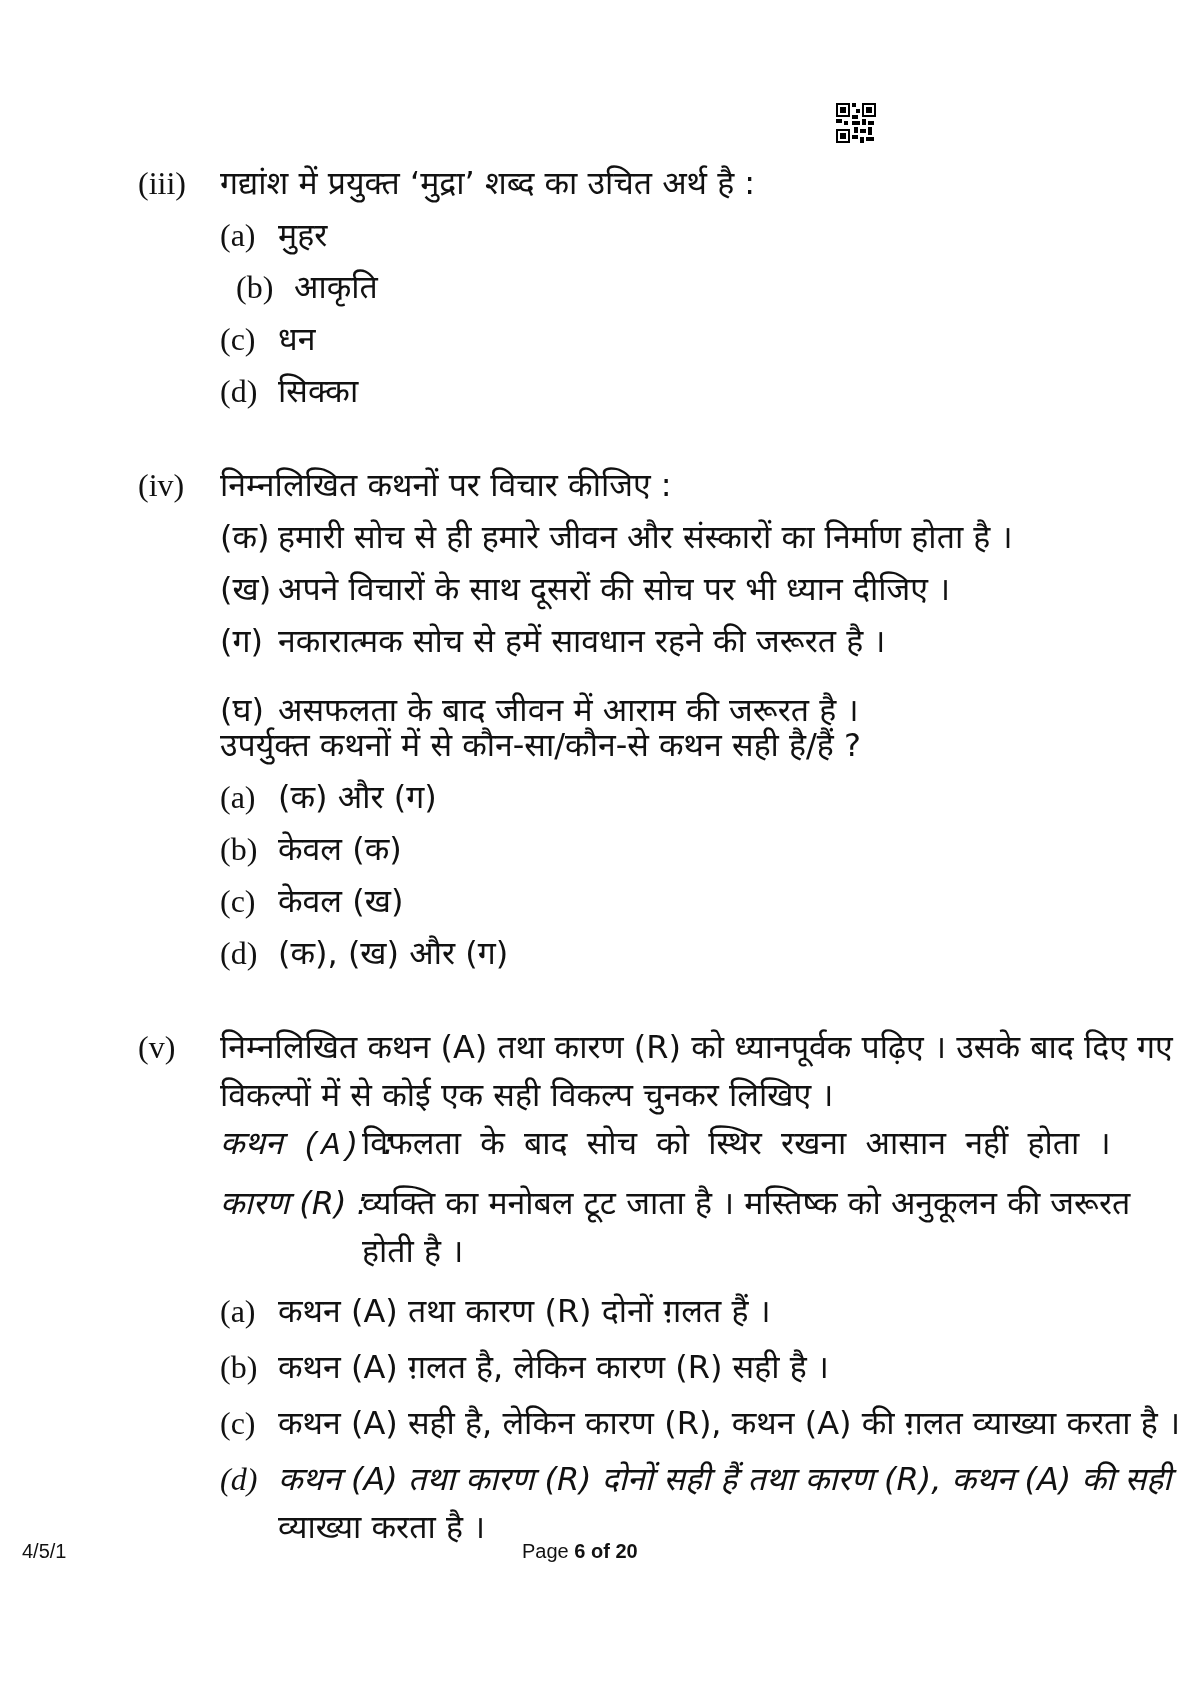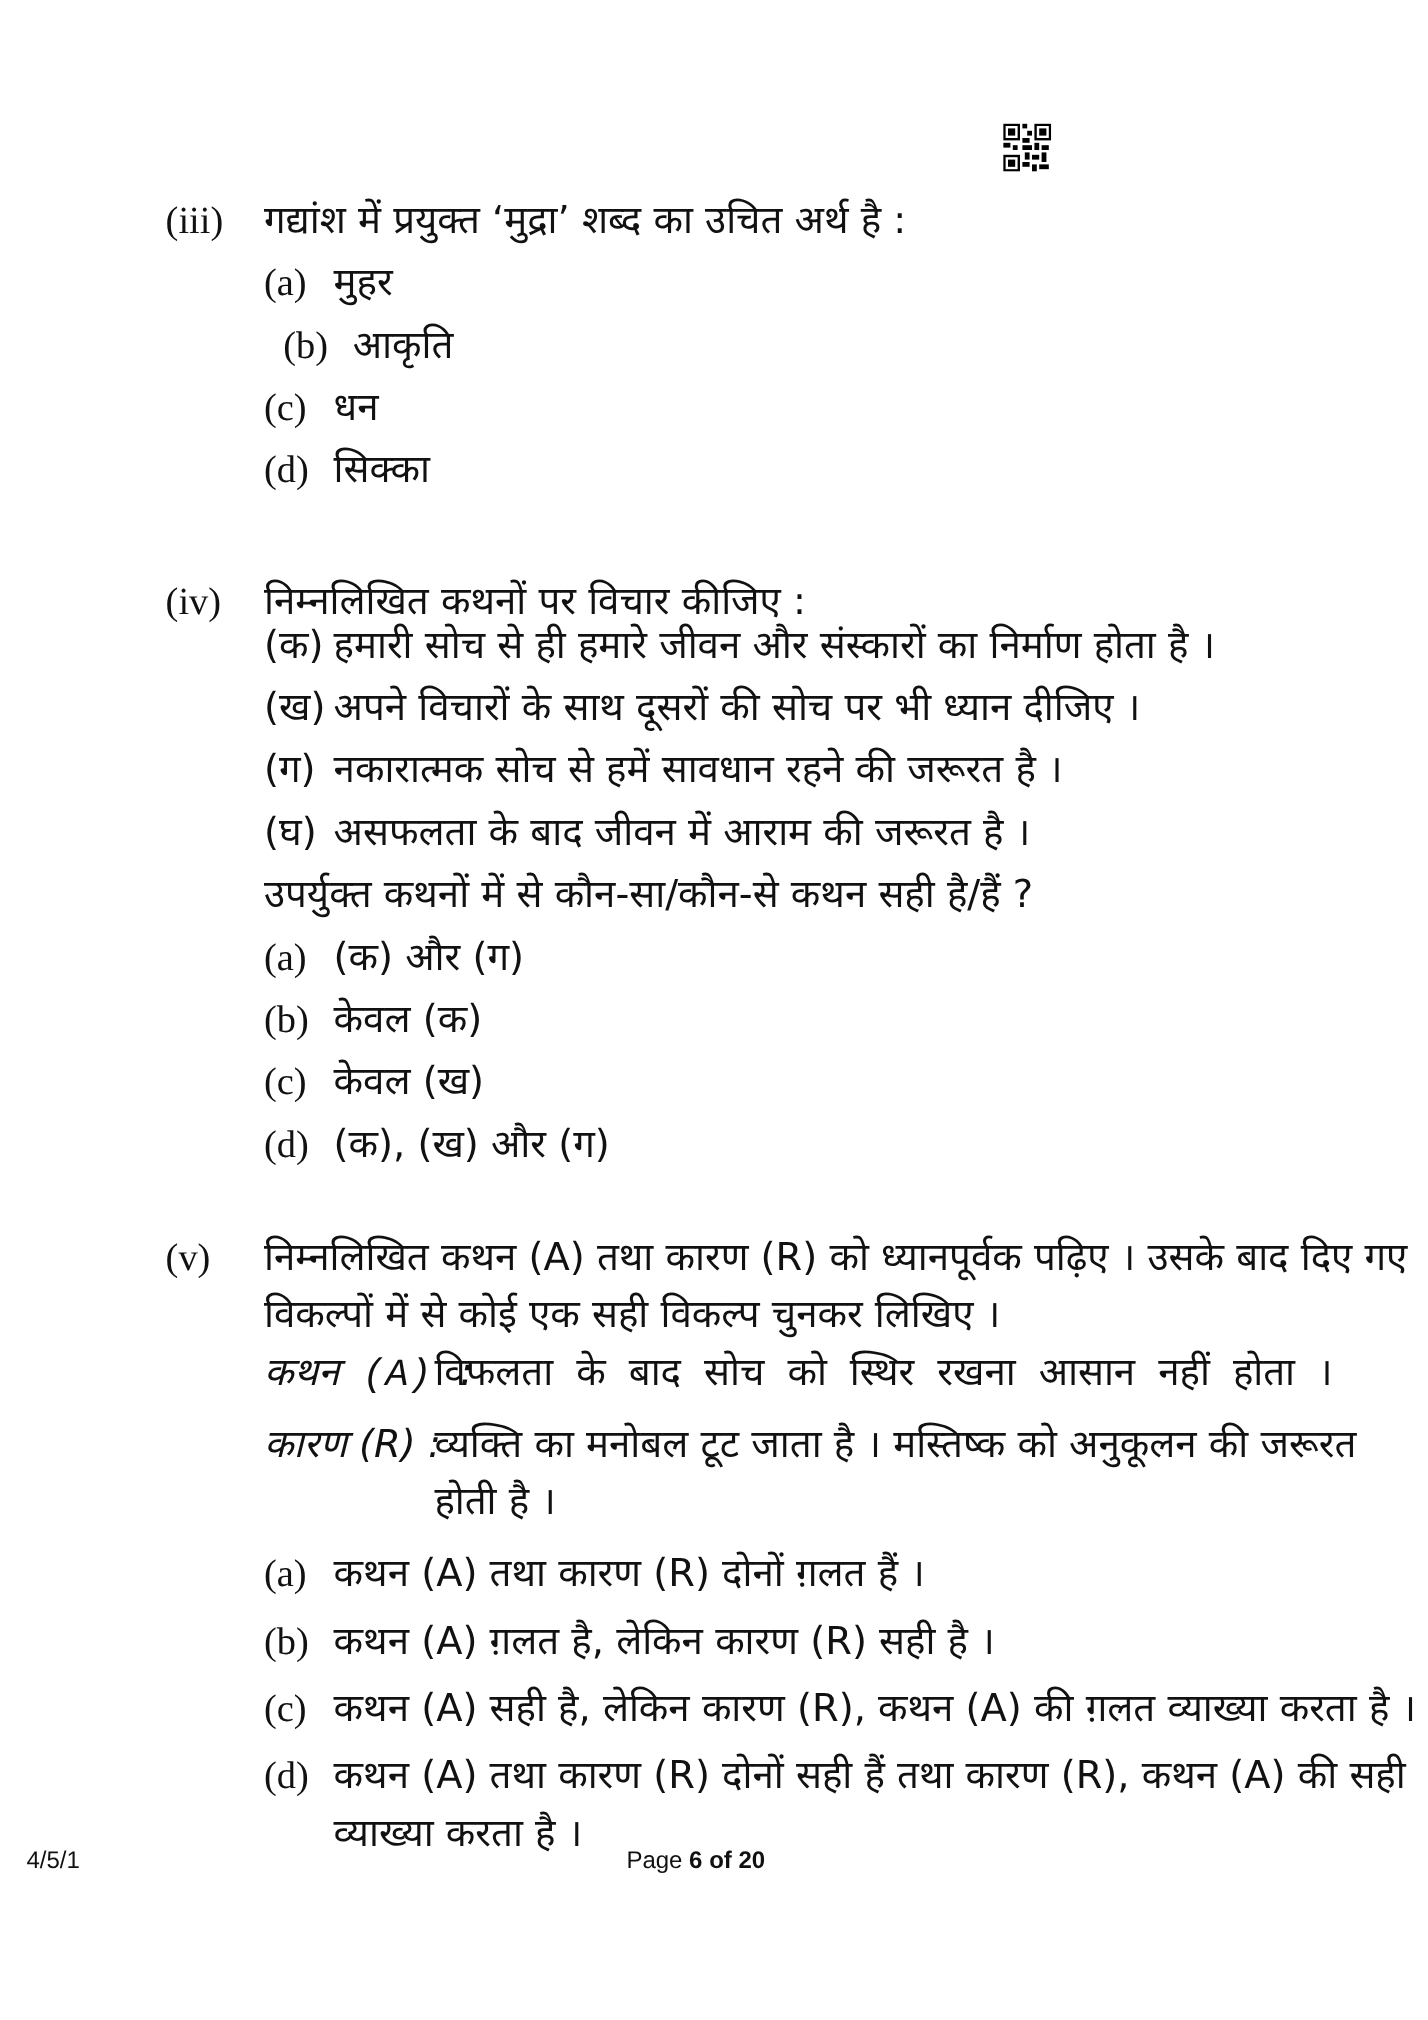--- a/index.html
+++ b/index.html
@@ -62,27 +62,27 @@
   <div class="line" style="left:138px;top:160px;">
     <span class="optlabel" style="width:82px;">(iii)</span><span>गद्यांश में प्रयुक्त ‘मुद्रा’ शब्द का उचित अर्थ है :</span>
   </div>
   <div class="line" style="top:212px;"><span class="optlabel">(a)</span><span>मुहर</span></div>
   <div class="line" style="top:264px;margin-left:16px;"><span class="optlabel">(b)</span><span>आकृति</span></div>
   <div class="line" style="top:316px;"><span class="optlabel">(c)</span><span>धन</span></div>
   <div class="line" style="top:368px;"><span class="optlabel">(d)</span><span>सिक्का</span></div>
 </div>
 
 <div>
-  <div class="line" style="left:138px;top:462px;margin-top:16px;">
+  <div class="line" style="left:138px;top:462px;">
     <span class="optlabel" style="width:82px;">(iv)</span><span>निम्नलिखित कथनों पर विचार कीजिए :</span>
   </div>
   <div class="line" style="top:514px;"><span class="stmtlabel">(क)</span><span>हमारी सोच से ही हमारे जीवन और संस्कारों का निर्माण होता है ।</span></div>
   <div class="line" style="top:566px;"><span class="stmtlabel">(ख)</span><span>अपने विचारों के साथ दूसरों की सोच पर भी ध्यान दीजिए ।</span></div>
   <div class="line" style="top:618px;"><span class="stmtlabel">(ग)</span><span>नकारात्मक सोच से हमें सावधान रहने की जरूरत है ।</span></div>
-  <div class="line" style="top:670px;"><span class="stmtlabel">(घ)</span><span>असफलता के बाद जीवन में आराम की जरूरत है ।</span></div>
+  <div class="line" style="top:687px;"><span class="stmtlabel">(घ)</span><span>असफलता के बाद जीवन में आराम की जरूरत है ।</span></div>
   <div class="line" style="top:722px;">उपर्युक्त कथनों में से कौन-सा/कौन-से कथन सही है/हैं ?</div>
   <div class="line" style="top:774px;"><span class="optlabel">(a)</span><span>(क) और (ग)</span></div>
   <div class="line" style="top:826px;"><span class="optlabel">(b)</span><span>केवल (क)</span></div>
   <div class="line" style="top:878px;"><span class="optlabel">(c)</span><span>केवल (ख)</span></div>
   <div class="line" style="top:930px;"><span class="optlabel">(d)</span><span>(क), (ख) और (ग)</span></div>
 </div>
 
 <div>
   <div class="line" style="left:138px;top:1024px;">
     <span class="optlabel" style="width:82px;">(v)</span><span>निम्नलिखित कथन (A) तथा कारण (R) को ध्यानपूर्वक पढ़िए । उसके बाद दिए गए</span>
@@ -91,20 +91,20 @@
   <div class="line" style="top:1120px;font-family:Liberation Mono, monospace;">
     <span class="lbl">कथन (A) :</span><span>विफलता के बाद सोच को स्थिर रखना आसान नहीं होता ।</span>
   </div>
   <div class="line" style="top:1180px;">
     <span class="lbl">कारण (R) :</span><span>व्यक्ति का मनोबल टूट जाता है । मस्तिष्क को अनुकूलन की जरूरत</span>
   </div>
   <div class="line" style="left:362px;top:1228px;">होती है ।</div>
   <div class="line" style="top:1288px;"><span class="optlabel">(a)</span><span>कथन (A) तथा कारण (R) दोनों ग़लत हैं ।</span></div>
   <div class="line" style="top:1344px;"><span class="optlabel">(b)</span><span>कथन (A) ग़लत है, लेकिन कारण (R) सही है ।</span></div>
   <div class="line" style="top:1400px;"><span class="optlabel">(c)</span><span>कथन (A) सही है, लेकिन कारण (R), कथन (A) की ग़लत व्याख्या करता है ।</span></div>
-  <div class="line" style="top:1456px;"><span class="optlabel">(d)</span><span>कथन (A) तथा कारण (R) दोनों सही हैं तथा कारण (R), कथन (A) की सही</span></div>
+  <div class="line" style="top:1456px;font-style:italic;"><span class="optlabel">(d)</span><span>कथन (A) तथा कारण (R) दोनों सही हैं तथा कारण (R), कथन (A) की सही</span></div>
   <div class="line" style="left:278px;top:1504px;">व्याख्या करता है ।</div>
 </div>
 
 <div class="footer" style="left:22px;">4/5/1</div>
 <div class="footer" style="left:522px;">
   <span>Page </span><span class="b">6</span><span class="b"> of </span><span class="b">20</span>
 </div>
 
 </body></html>

